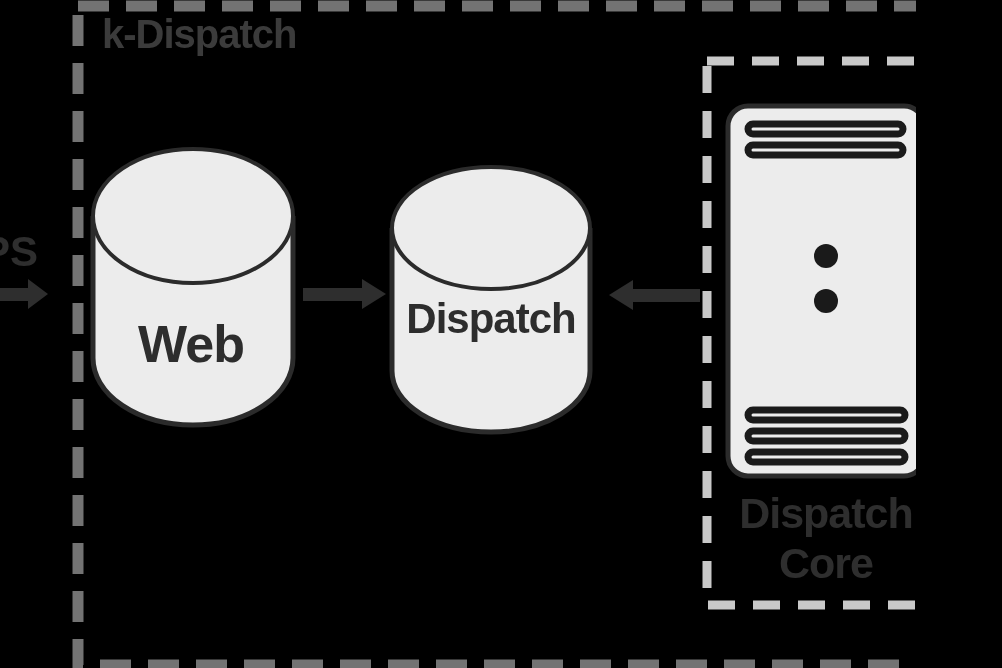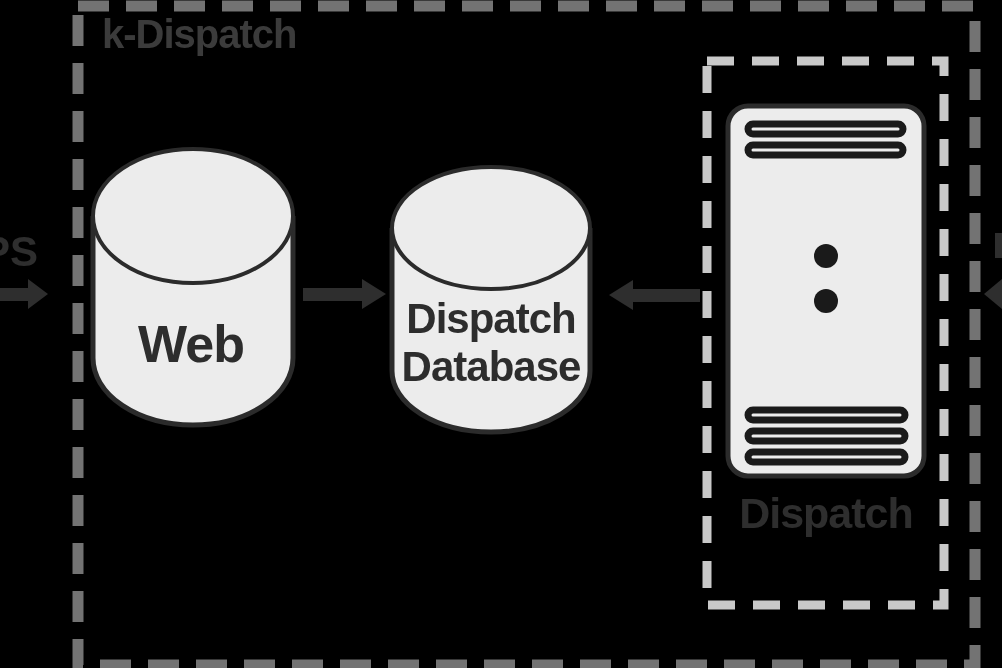--- a/index.html
+++ b/index.html
@@ -2,21 +2,21 @@
 <html><head>
 <meta charset="utf-8">
 <style>
   html, body {
     margin: 0;
     padding: 0;
     background: #000;
   }
   .canvas {
     position: relative;
-    width: 1002px;
+    width: 916px;
     height: 668px;
     background: #000000;
     overflow: hidden;
     font-family: "Liberation Sans", "DejaVu Sans", sans-serif;
   }
   .shapes {
     position: absolute;
     left: 0;
     top: 0;
   }
@@ -114,20 +114,20 @@
   <div class="label group-title">k-Dispatch</div>
 
   <div class="label edge-fragment">PS</div>
 
   <div class="label ws-label">
     <span class="line">Web</span>
   </div>
 
   <div class="label db-label">
     <span class="line">Dispatch</span>
-    <span class="line">Database</span>
   </div>
 
   <div class="label core-label">
     <span class="line">Dispatch</span>
+    <span class="line">Core</span>
   </div>
 
 </div>
 
 </body></html>

